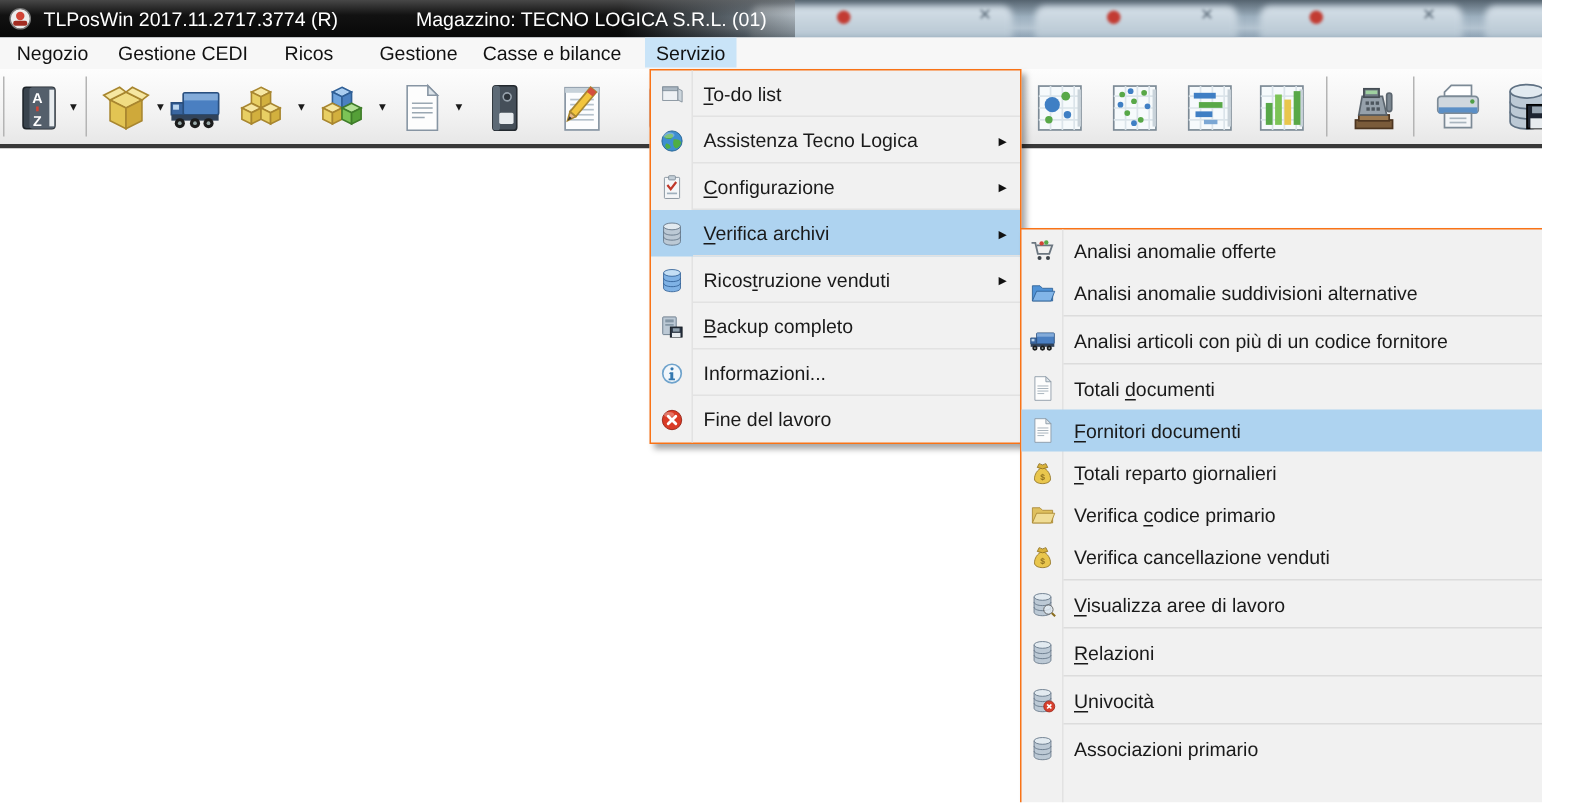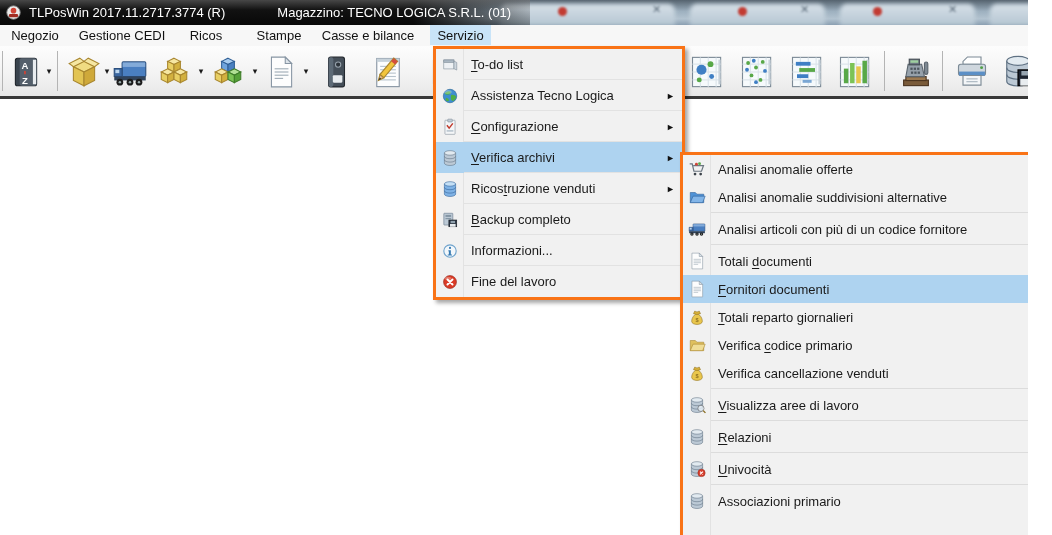--- a/index.html
+++ b/index.html
@@ -30,21 +30,21 @@
   
   .toolbar{position:absolute;left:0;top:46px;width:1052px;height:50px;
     background:linear-gradient(180deg,#fdfdfd 0%,#f2f2f2 60%,#e7e7e7 100%);
     border-bottom:3px solid #383838;}
   .tbtn{position:absolute;top:7px;width:36px;height:38px;display:flex;align-items:center;justify-content:center;}
   .tdrop{position:absolute;top:20px;width:10px;font-size:9px;color:#1a1a1a;text-align:center;}
   .tsep{position:absolute;top:5px;width:1px;height:40px;background:#b4b4b4;}
   
   .client{position:absolute;left:0;top:99px;width:1052px;height:436px;background:#fff;}
   
-  .popup{position:absolute;background:#f1f1f1;border:3px solid #f97316;
+  .popup{position:absolute;background:#f1f1f1;border:1px solid #f97316;
     box-shadow:3px 3px 4px rgba(0,0,0,.35);}
   .icol-line{position:absolute;left:27px;top:0;bottom:0;width:1px;background:#e2e2e2;}
   .mrow{position:relative;display:flex;align-items:center;font-size:13px;color:#1a1a1a;z-index:1;}
   .mrow.selected{background:#aed3f0;}
   .micon{width:28px;display:flex;align-items:center;justify-content:center;flex:0 0 28px;}
   .mlabel{margin-left:7px;white-space:nowrap;}
   .u{text-decoration:underline;text-underline-offset:2px;}
   .marrow{margin-left:auto;padding-right:7px;font-size:9px;color:#111;}
   #menu-servizio{left:433px;top:46px;width:246px;height:248px;z-index:50;}
   #menu-servizio .mrow{height:31px;}
@@ -342,21 +342,21 @@
         </svg>
       <span class="tb-title">TLPosWin 2017.11.2717.3774 (R)</span>
       <span class="tb-title2">Magazzino: TECNO LOGICA S.R.L. (01)</span>
     </div>
   </div>
 
   <div class="menubar">
     <div class="mb-item" style="left:4px;width:62px">Negozio</div>
     <div class="mb-item" style="left:74px;width:96px">Gestione CEDI</div>
     <div class="mb-item" style="left:177px;width:58px">Ricos</div>
-    <div class="mb-item" style="left:250px;width:58px">Stampe</div>
+    <div class="mb-item" style="left:250px;width:58px">Gestione</div>
     <div class="mb-item" style="left:318px;width:100px">Casse e bilance</div>
     <div class="mb-item active" style="left:430px;width:61px">Servizio</div>
   </div>
 
   <div class="toolbar">
     <div class="tsep" style="left:2px"></div>
     <div class="tbtn" style="left:8px">
         <svg width="34" height="34">
           <use href="#s-azbook"></use>
         </svg>

